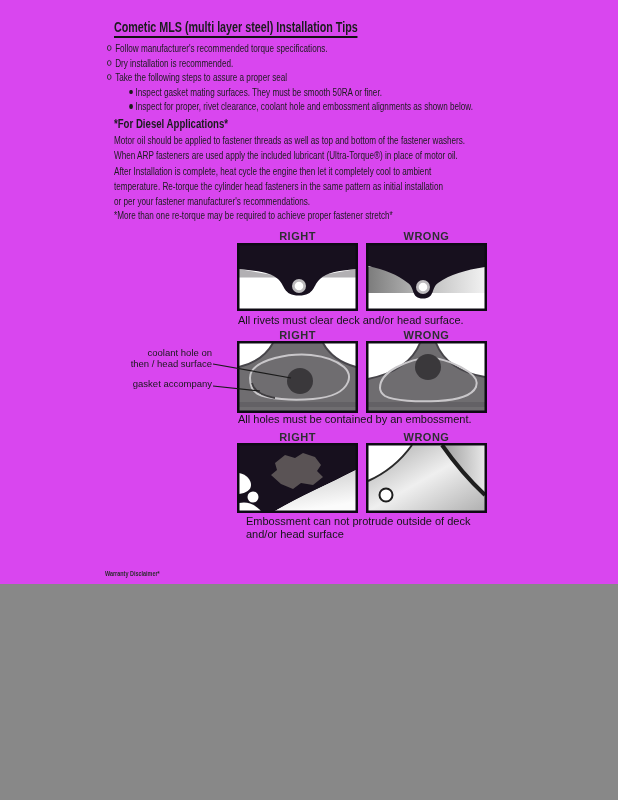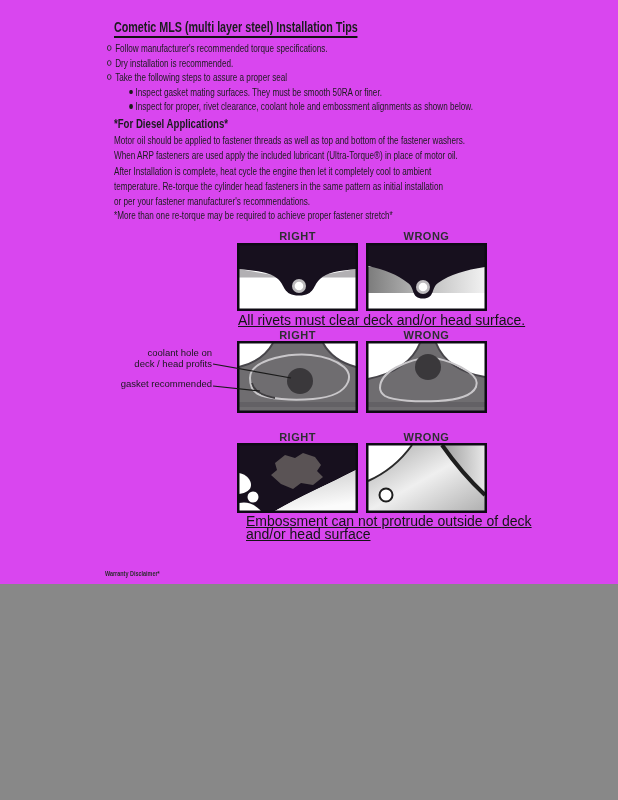--- a/index.html
+++ b/index.html
@@ -17,21 +17,21 @@
         margin-right:5px;flex:0 0 auto;}
   .mk-f{display:inline-block;width:4.5px;height:4.5px;background:#1a1a1a;border-radius:50%;
         margin-right:4px;flex:0 0 auto;}
   .dheading{left:114px;top:116px;font-size:13px;font-weight:bold;white-space:nowrap;}
   .para{font-size:11px;line-height:14.8px;white-space:pre-line;}
   .p1{left:114px;top:133px;}
   .p2{left:114px;top:164px;}
   .pnote{left:114px;top:208px;}
   .rwlabel{width:121px;text-align:center;font-size:11px;letter-spacing:0.5px;color:#2e2e32;
            font-weight:bold;white-space:nowrap;}
-  .caption{font-size:14px;color:#141416;white-space:pre-line;line-height:12.5px;text-decoration:underline;}
+  .caption{font-size:11px;color:#141416;white-space:pre-line;line-height:12.5px;}
   .ann{font-size:9.5px;line-height:10.5px;color:#18181a;text-align:right;width:112px;
        white-space:pre-line;}
   .legal{left:105px;top:571px;width:505px;font-size:6.5px;line-height:6.9px;color:#2b2b2d;}
   .legal .lp{margin:0 0 5px 0;white-space:pre-line;}
   .legal .lh{font-weight:bold;margin:0 0 6.5px 0;}
   .pagenum{left:389px;top:761px;font-size:13px;color:#3b3b3b;letter-spacing:0.3px;margin-left:28px;}
   svg{display:block;}
 </style>
 </head>
 <body>
@@ -102,22 +102,22 @@
     <circle cx="57" cy="44" r="4.3" fill="#ffffff"></circle>
     <rect x="1.25" y="1.25" width="118.5" height="65.5" fill="none" stroke="#0e0a14" stroke-width="2.5"></rect>
   </svg>
 
   <div class="abs caption" style="left:238px;top:314px;">All rivets must clear deck and/or head surface.</div>
 
   <div class="abs rwlabel" style="left:237px;top:329px;">RIGHT</div>
   <div class="abs rwlabel" style="left:366px;top:329px;">WRONG</div>
 
   <div class="abs ann" style="left:100px;top:348px;">coolant hole on
-deck / head profits</div>
-  <div class="abs ann" style="left:100px;top:379px;">gasket recommended</div>
+then / head surface</div>
+  <div class="abs ann" style="left:100px;top:379px;">gasket accompany</div>
 
   <svg class="abs" style="left:237px;top:341px;" width="121" height="72" viewBox="0 0 121 72">
     <rect x="0" y="0" width="121" height="72" fill="#ffffff"></rect>
     <path d="M2,26 C18,22 30,13 36,2 L86,2 C92,13 104,22 119,26 L119,70 L2,70 Z" fill="#6f6d70"></path>
     <path d="M36,2 C30,13 18,22 2,26" fill="none" stroke="#47454a" stroke-width="2"></path>
     <path d="M86,2 C92,13 104,22 119,26" fill="none" stroke="#47454a" stroke-width="2"></path>
     <rect x="2" y="61" width="117" height="5" fill="#636165"></rect>
     <path d="M13,37 C13,28 23,21 38,17 C52,13.5 64,13 74,14 C88,15.5 100,20 107,26 C112,30.5 113,36 111,41 C107,50.5 94,56.5 76,58 C56,59.5 31,58.5 20,52.5 C14,48.5 13,42 13,37 Z" fill="none" stroke="#c9c7ca" stroke-width="2"></path>
     <path d="M15,42 C17,50 26,55 38,57" fill="none" stroke="#3f3d40" stroke-width="1.8"></path>
     <circle cx="63" cy="40" r="13" fill="#3a383b"></circle>
@@ -133,20 +133,21 @@
     <path d="M14,47 C14,39 20,32 30,26.5 C42,20 54,17 64,17 C76,17 92,23.5 103,31 C110,36 112,41 110,46 C106,54.5 92,59 72,60 C52,61 28,60 19,55 C15,52 14,49.5 14,47 Z" fill="none" stroke="#c9c7ca" stroke-width="2"></path>
     <circle cx="62" cy="26" r="13" fill="#3a383b"></circle>
     <rect x="1.25" y="1.25" width="118.5" height="69.5" fill="none" stroke="#0e0a14" stroke-width="2.5"></rect>
   </svg>
 
   <svg class="abs" style="left:110px;top:344px;" width="260" height="70" viewBox="0 0 260 70">
     <line x1="103" y1="20" x2="181" y2="34" stroke="#1a1a1a" stroke-width="1.2"></line>
     <line x1="103" y1="42" x2="150" y2="47" stroke="#1a1a1a" stroke-width="1.2"></line>
   </svg>
 
+  <div class="abs caption" style="left:238px;top:413px;">All holes must be contained by an embossment.</div>
 
   <div class="abs rwlabel" style="left:237px;top:431px;">RIGHT</div>
   <div class="abs rwlabel" style="left:366px;top:431px;">WRONG</div>
 
   <svg class="abs" style="left:237px;top:443px;" width="121" height="70" viewBox="0 0 121 70">
     <defs>
       <linearGradient id="g3r" x1="0" y1="0" x2="0.3" y2="1">
         <stop offset="0" stop-color="#c9c9c9"></stop>
           <stop offset="1" stop-color="#fbfbfb"></stop>
       </linearGradient>

